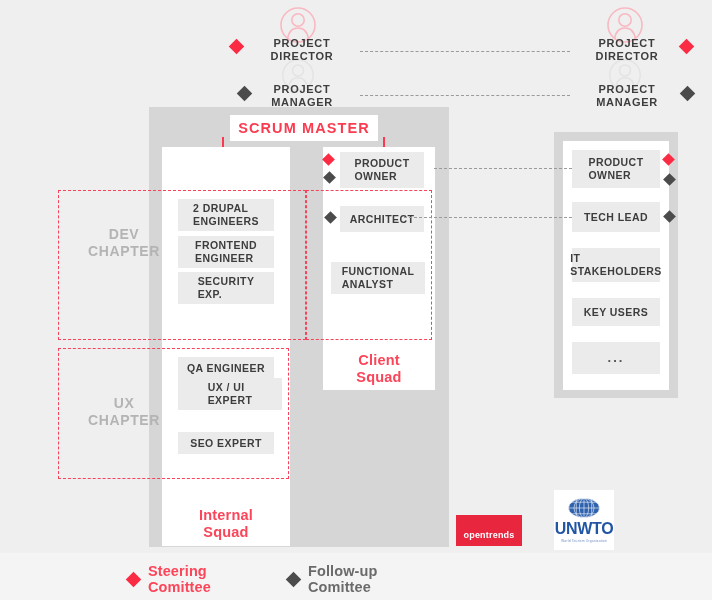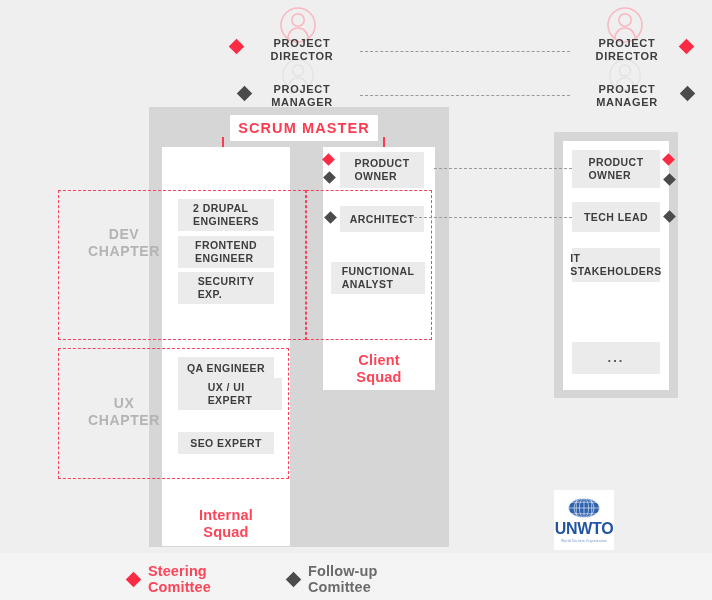--- a/index.html
+++ b/index.html
@@ -347,30 +347,38 @@
   </div>
   <div class="diamond dark" style="position:absolute;left:665px;top:212px;"></div>
 
   <div class="chip" style="left:572px;top:248px;width:88px;height:34px;">
     <div>
       <div>IT</div>
       <div>STAKEHOLDERS</div>
     </div>
   </div>
 
+  <div class="chip" style="left:572px;top:298px;width:88px;height:28px;">
+    <div>
+      <div>KEY USERS</div>
+    </div>
+  </div>
 
   <div class="chip dots" style="left:572px;top:342px;width:88px;height:32px;">
     <div>
       <div>...</div>
     </div>
   </div>
 
   <div class="hdash" style="left:434px;top:168px;width:138px;"></div>
   <div class="hdash" style="left:404px;top:217px;width:168px;"></div>
 
+  <div class="logo-opentrends" style="left:456px;top:515px;width:66px;height:31px;">
+    <span>opentrends</span>
+  </div>
 
   <div class="logo-unwto" style="left:554px;top:490px;width:60px;height:60px;">
     <svg width="34" height="22" viewBox="0 0 44 28">
       <ellipse cx="22" cy="14" rx="20" ry="12.5" fill="#2f62ae"></ellipse>
       <g stroke="#ffffff" stroke-width="0.9" fill="none" opacity="0.85">
         <ellipse cx="22" cy="14" rx="20" ry="12.5"></ellipse>
         <ellipse cx="22" cy="14" rx="13" ry="12.5"></ellipse>
         <ellipse cx="22" cy="14" rx="6" ry="12.5"></ellipse>
         <line x1="2" y1="14" x2="42" y2="14"></line>
         <path d="M5 6.5 H39"></path>

